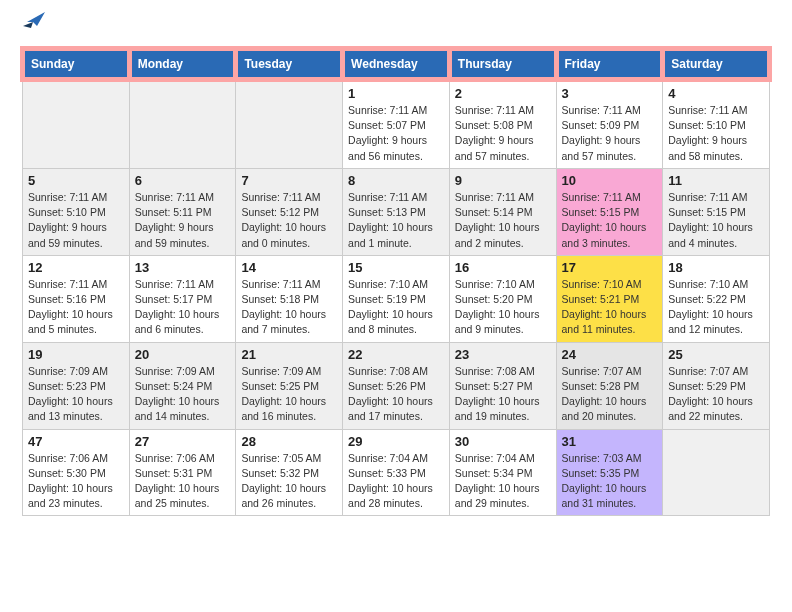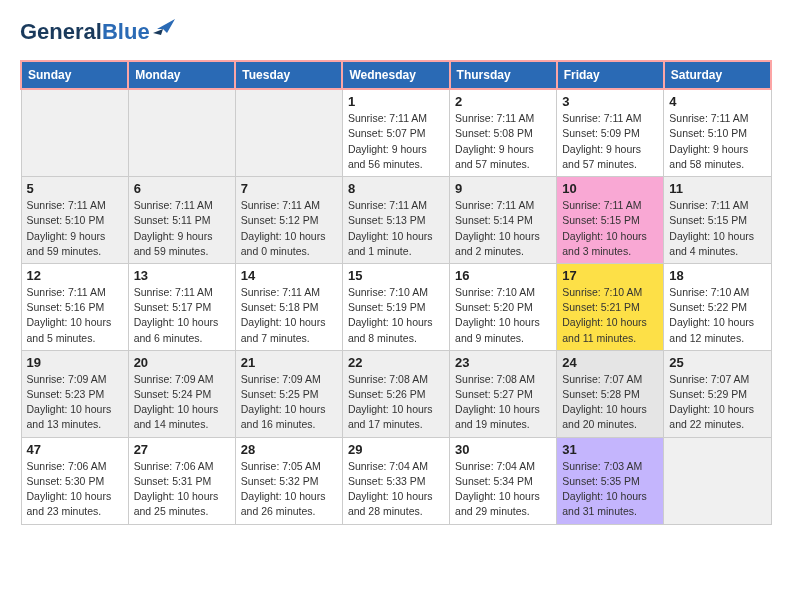--- a/index.html
+++ b/index.html
@@ -48,21 +48,21 @@
       border-collapse: collapse;
       font-size: 11px;
     }
     .calendar th {
       background: #2a6ab5;
       color: #fff;
       text-align: left;
       padding: 6px 6px;
       font-size: 12px;
       font-weight: bold;
-      border: 2px solid #fca5a5;
+      border: 5px solid #fca5a5;
     }
     .calendar td {
       border: 1px solid #ccc;
       vertical-align: top;
       padding: 4px 5px;
       width: calc(100% / 7);
       min-height: 80px;
       background: #fff;
     }
     .calendar tr:nth-child(even) td {
@@ -89,23 +89,20 @@
     .calendar tbody tr:nth-child(even) td {
       background: #efefef;
     }
   </style>
 </head>
 <body>
 
 <div class="header">
   <div class="logo">
     <div class="logo-top">
-      <span class="logo-text">
-        <span style="color:#1a3a5c;">General</span><span style="color:#2a6ab5;">Blue</span>
-      </span>
       <svg width="22" height="18" viewBox="0 0 22 18" style="margin-left:3px;margin-top:-8px;">
         <polygon points="4,10 22,0 14,14 10,10" fill="#2a6ab5"></polygon>
         <polygon points="0,14 10,10 8,16" fill="#1a3a5c"></polygon>
       </svg>
     </div>
   </div>
   <div class="title-block">
     <div class="month-title"></div>
     <div class="location"></div>
   </div>

